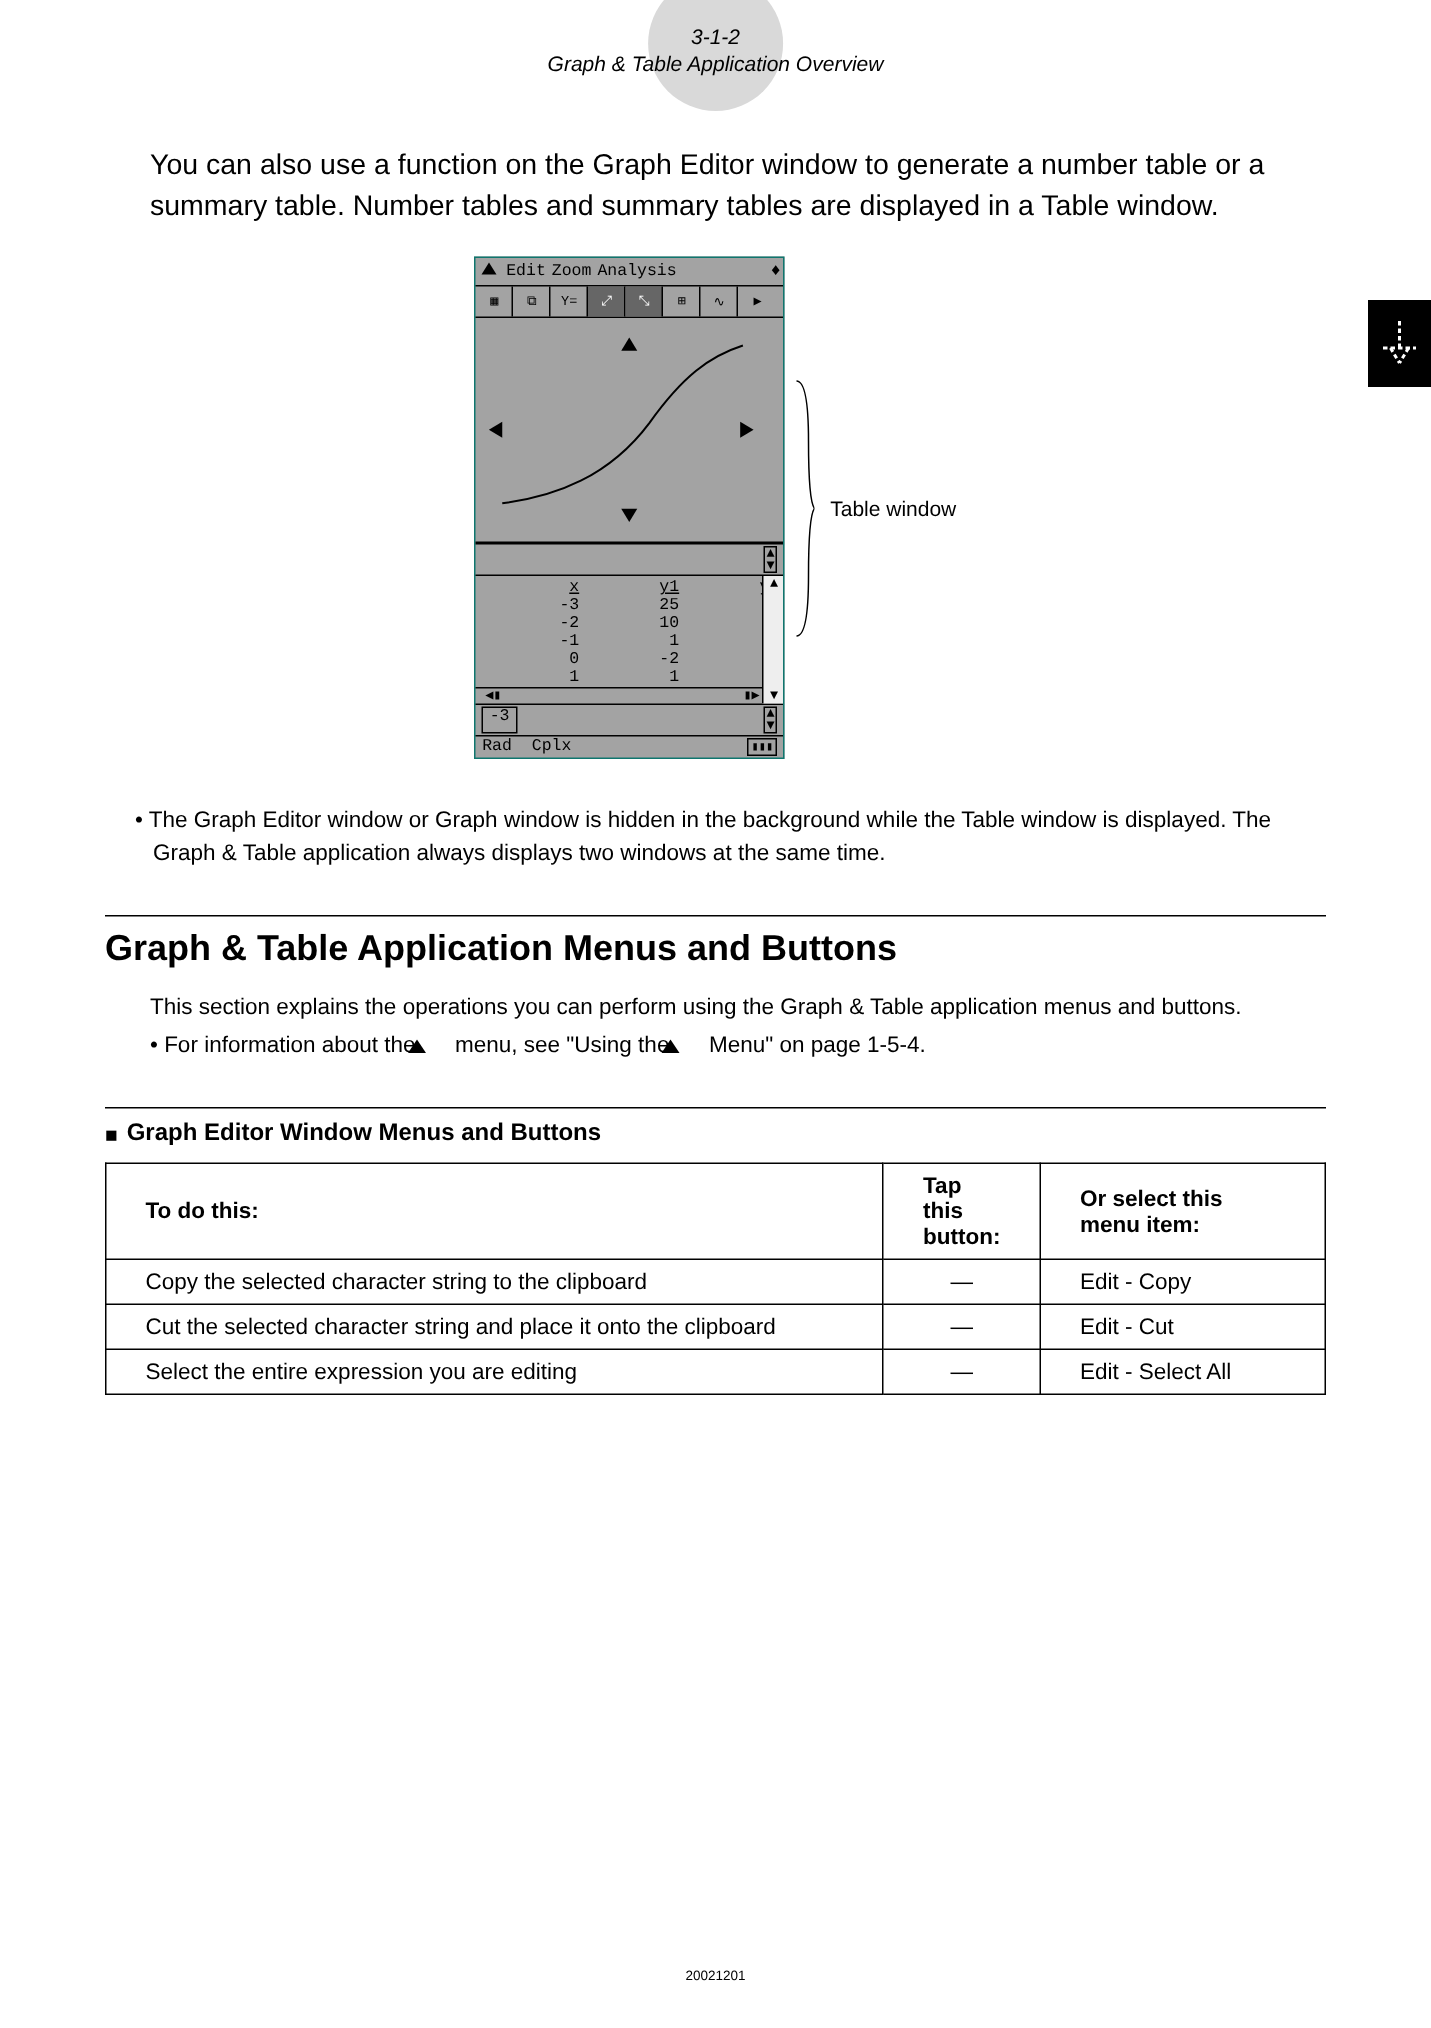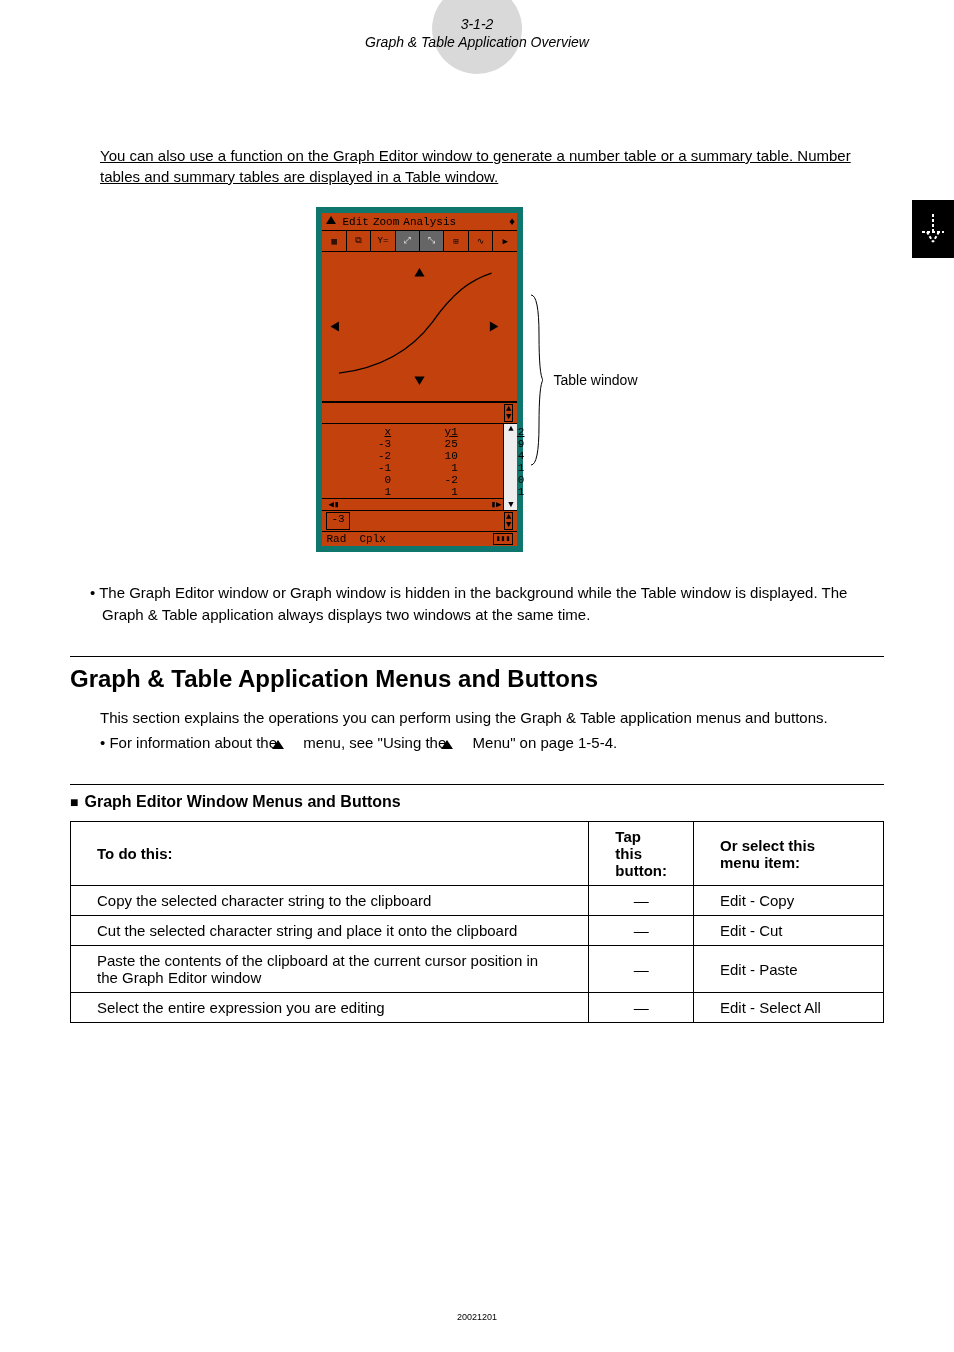--- a/index.html
+++ b/index.html
@@ -39,36 +39,35 @@
     top: 200px;
     width: 42px;
     height: 58px;
     background: #000;
     display: flex;
     align-items: center;
     justify-content: center;
   }
   .side-tab svg { width: 30px; height: 34px; }
   .intro {
-    margin-top: 115px;
-    font-size: 15px;
+    margin-top: 68px;
+    font-size: 19px;
     line-height: 1.4;
     margin-left: 30px;
-    text-decoration: underline;
   }
   .figure-row {
     margin-top: 20px;
     display: flex;
     justify-content: center;
     align-items: center;
   }
   .figure-box {
-    border: 6px solid #0f766e;
+    border: 1px solid #0f766e;
     width: 207px;
-    background: #c2410c;
+    background: #a3a3a3;
     font-family: "Courier New", monospace;
     font-size: 11px;
   }
   .figure-menubar {
     display:flex;
     align-items:center;
     border-bottom:1px solid #000;
     padding:1px 2px;
     gap:4px;
   }
@@ -360,25 +359,20 @@
     <td>Copy the selected character string to the clipboard</td>
     <td class="center">—</td>
     <td>Edit - Copy</td>
   </tr>
   <tr>
     <td>Cut the selected character string and place it onto the clipboard</td>
     <td class="center">—</td>
     <td>Edit - Cut</td>
   </tr>
   <tr>
-    <td>Paste the contents of the clipboard at the current cursor position in the Graph Editor window</td>
-    <td class="center">—</td>
-    <td>Edit - Paste</td>
-  </tr>
-  <tr>
     <td>Select the entire expression you are editing</td>
     <td class="center">—</td>
     <td>Edit - Select All</td>
   </tr>
 </tbody>
   </table>
 
 <div class="footer-date">20021201</div>
 
 </body></html>

